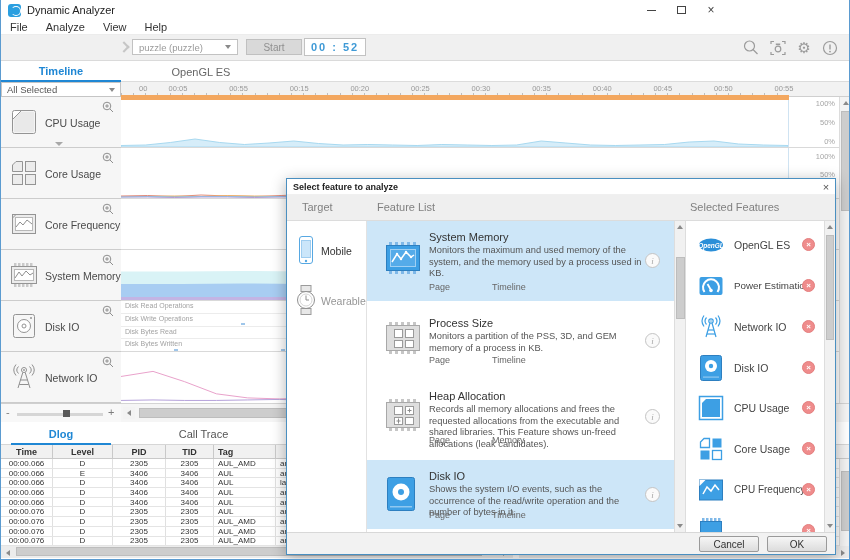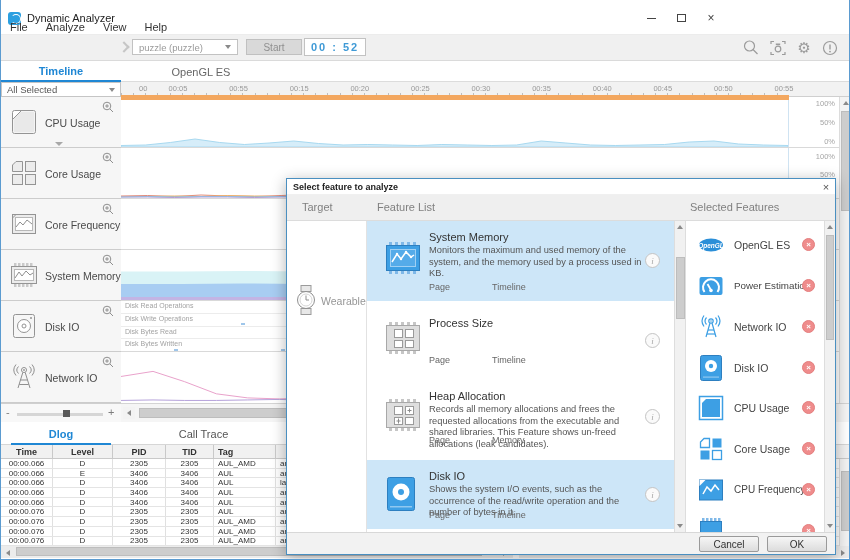--- a/index.html
+++ b/index.html
@@ -8,21 +8,21 @@
   }
   *{box-sizing:border-box;}
   html,body{margin:0;padding:0;}
   body{
     width:850px;height:560px;position:relative;overflow:hidden;background:#fff;
     font-family:"Liberation Sans",sans-serif;color:#333;
     border:1px solid #5b9bd0;border-top:none;
   }
   .abs{position:absolute;}
   
-  .titlebar{left:0;top:8px;width:725px;height:20px;background:#fff;display:flex;align-items:center;}
+  .titlebar{left:0;top:0;width:725px;height:20px;background:#fff;display:flex;align-items:center;}
   .appicon{width:13px;height:13px;margin:0 6px 0 7px;border-radius:3px;background:#2b9fe0;position:relative;}
   .appicon:before{content:"";position:absolute;left:2.5px;top:2.5px;width:8px;height:8px;border:1.4px solid #fff;border-radius:50%;border-left-color:transparent;}
   .apptitle{font-size:11px;color:#222;}
   .wbtns{margin-left:auto;display:flex;}
   .wbtn{width:30px;height:20px;display:flex;align-items:center;justify-content:center;color:#444;font-size:12px;}
   .min-glyph{display:block;width:9px;height:1px;background:#444;}
   .max-glyph{display:block;width:9px;height:8px;border:1px solid #444;}
   .menubar{left:0;top:20px;width:850px;height:15px;display:flex;gap:18px;padding-left:9px;align-items:center;border-bottom:1px solid #ececec;}
   .menuitem{font-size:11px;color:#333;}
   .toolbar{left:0;top:35px;width:850px;height:26px;background:#f0f0f0;border-bottom:1px solid #dadada;}
@@ -516,20 +516,28 @@
   </div>
   <div class="dheader">
     <span class="dheadlabel" style="left:15px;">Target</span>
     <span class="dheadlabel" style="left:90px;">Feature List</span>
     <span class="dheadlabel" style="left:403px;">Selected Features</span>
   </div>
 
   <div class="dbody">
 
     <div class="targetcol">
+      <div class="targetitem" style="top:12px;">
+        <svg style="position:absolute;left:9px;top:2px;" width="20" height="32" viewBox="0 0 20 32">
+          <rect x="3.5" y="1.5" width="13" height="27" rx="2.5" fill="#fff" stroke="#57a8e2"></rect>
+          <rect x="5.5" y="5.5" width="9" height="17" fill="#cbe6fa" stroke="#9fcdf0"></rect>
+          <circle cx="10" cy="26" r="1.2" fill="#57a8e2"></circle>
+        </svg>
+        <span class="targetlabel" style="color:#333;">Mobile</span>
+      </div>
       <div class="targetitem" style="top:62px;">
         <svg style="position:absolute;left:8px;top:2px;" width="22" height="30" viewBox="0 0 22 30">
           <rect x="6" y="0.5" width="10" height="6" fill="#e8e8e8" stroke="#9b9b9b"></rect>
           <rect x="6" y="23.5" width="10" height="6" fill="#e8e8e8" stroke="#9b9b9b"></rect>
           <circle cx="11" cy="15" r="8.5" fill="#fff" stroke="#8f8f8f"></circle>
           <circle cx="11" cy="15" r="6" fill="none" stroke="#d6d6d6"></circle>
           <line x1="11" y1="15" x2="11" y2="10.5" stroke="#8f8f8f"></line>
           <line x1="11" y1="15" x2="14" y2="15" stroke="#8f8f8f"></line>
         </svg>
         <span class="targetlabel" style="color:#969696;">Wearable</span>
@@ -583,20 +591,21 @@
               <rect x="24" y="29" width="3" height="4"></rect>
               <rect x="30" y="29" width="3" height="4"></rect>
             </g>
           <rect x="3.5" y="4.5" width="33" height="25" fill="#dedede" stroke="#a8a8a8"></rect>
           <rect x="11.5" y="8.5" width="8" height="8" fill="#fff" stroke="#9a9a9a"></rect>
           <rect x="22.5" y="8.5" width="8" height="8" fill="#fff" stroke="#9a9a9a"></rect>
           <rect x="11.5" y="19.5" width="8" height="7" fill="#fff" stroke="#9a9a9a"></rect>
           <rect x="22.5" y="19.5" width="8" height="7" fill="#fff" stroke="#9a9a9a"></rect>
         </svg>
         <div class="fi-title">Process Size</div>
+        <div class="fi-desc">Monitors a partition of the PSS, 3D, and GEM memory of a process in KB.</div>
         <div class="fi-tags">
           <span>Page</span>
           <span class="fi-tag2">Timeline</span>
         </div>
         <span class="infobtn" style="top:26px;">i</span>
       </div>
 
       <div class="fitem" style="top:159px;height:74px;">
         <svg class="fi-icon" style="top:18px;" width="40" height="34" viewBox="0 0 40 34">
           <g fill="#c6c6c6">

